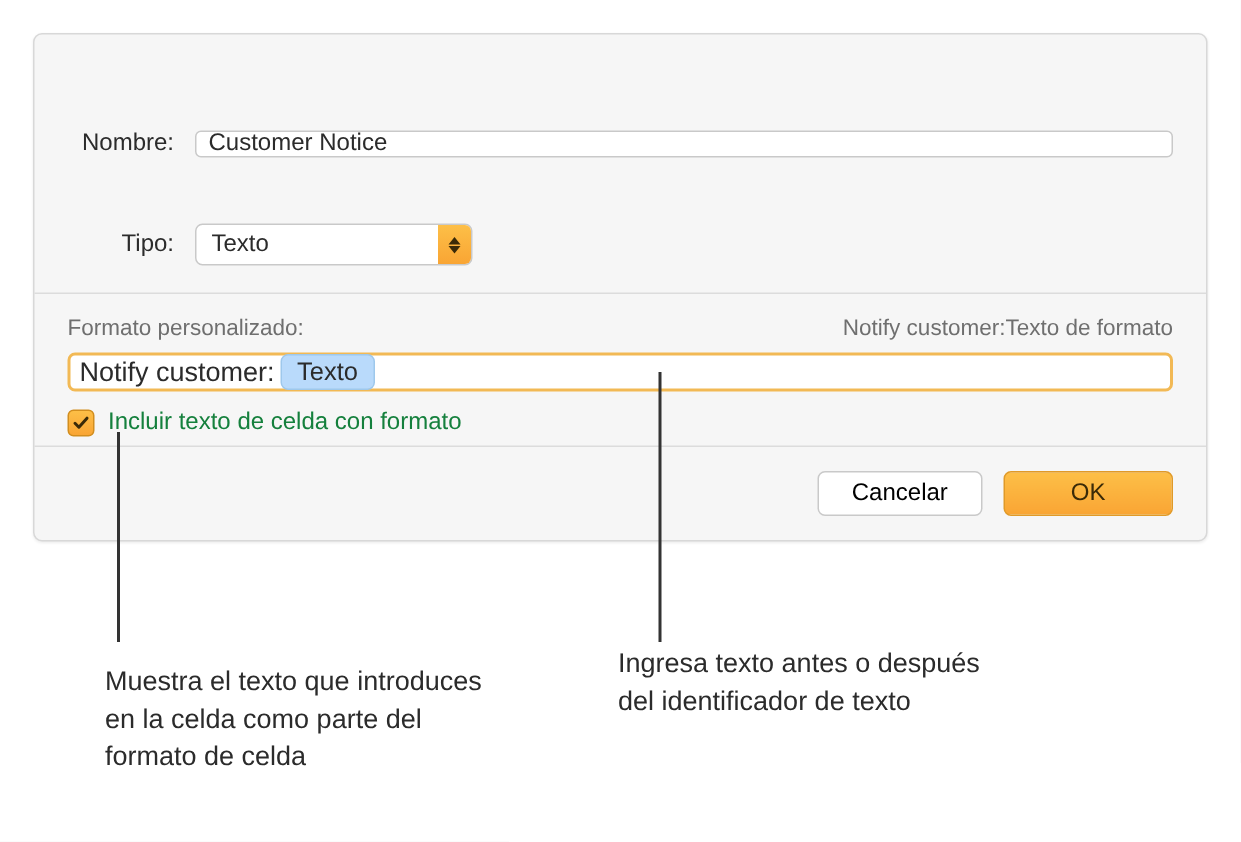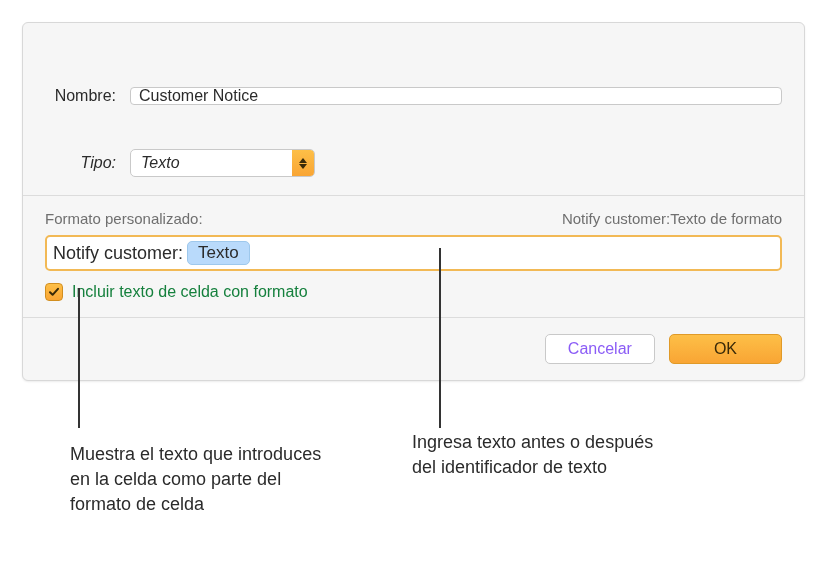--- a/index.html
+++ b/index.html
@@ -29,21 +29,20 @@
       border-bottom: 1px solid #dcdcdc;
     }
     .form-row {
       display: flex;
       align-items: center;
       margin-bottom: 14px;
       margin-top: 44px;
     }
     .form-row:last-child {
       margin-bottom: 0;
-      font-style: italic;
     }
     .form-label {
       width: 85px;
       text-align: right;
       padding-right: 14px;
       font-size: 16px;
       color: #2b2b2b;
     }
     .text-input {
       flex: 1;
@@ -89,32 +88,32 @@
     .chev {
       width: 0;
       height: 0;
       border-left: 4px solid transparent;
       border-right: 4px solid transparent;
     }
     .chev.up { border-bottom: 5px solid #3a2a08; }
     .chev.down { border-top: 5px solid #3a2a08; }
 
     .section-mid {
-      padding: 14px 22px 16px 22px;
+      padding: 14px 22px 6px 22px;
       border-bottom: 1px solid #dcdcdc;
     }
     .mid-header {
       display: flex;
       justify-content: space-between;
       font-size: 15px;
       color: #6f6f6f;
       margin-bottom: 8px;
     }
     .format-field {
-      height: 36px;
+      height: 26px;
       border: 2px solid #f2b955;
       border-radius: 5px;
       background: #fff;
       display: flex;
       align-items: center;
       padding: 0 6px;
       font-size: 18px;
       color: #2b2b2b;
     }
     .format-prefix {
@@ -165,21 +164,21 @@
       padding: 0 22px;
       border-radius: 5px;
       font-size: 16px;
       border: 1px solid #c9c9c9;
       cursor: default;
       display: flex;
       align-items: center;
     }
     .btn-cancel {
       background: #fff;
-      color: #8b5cf6;
+      color: #000000;
     }
     .btn-ok {
       background: linear-gradient(#fdbf47, #f9a534);
       border-color: #e09a28;
       color: #3a2a08;
       padding: 0 44px;
     }
 
     .callout-line {
       position: absolute;

